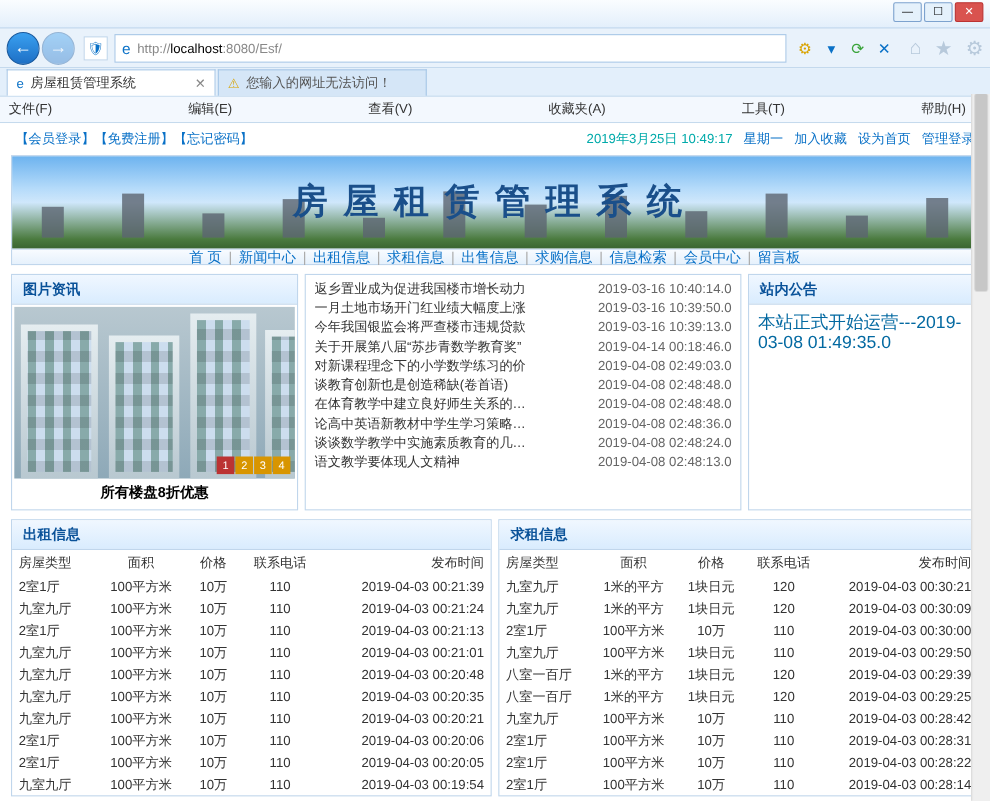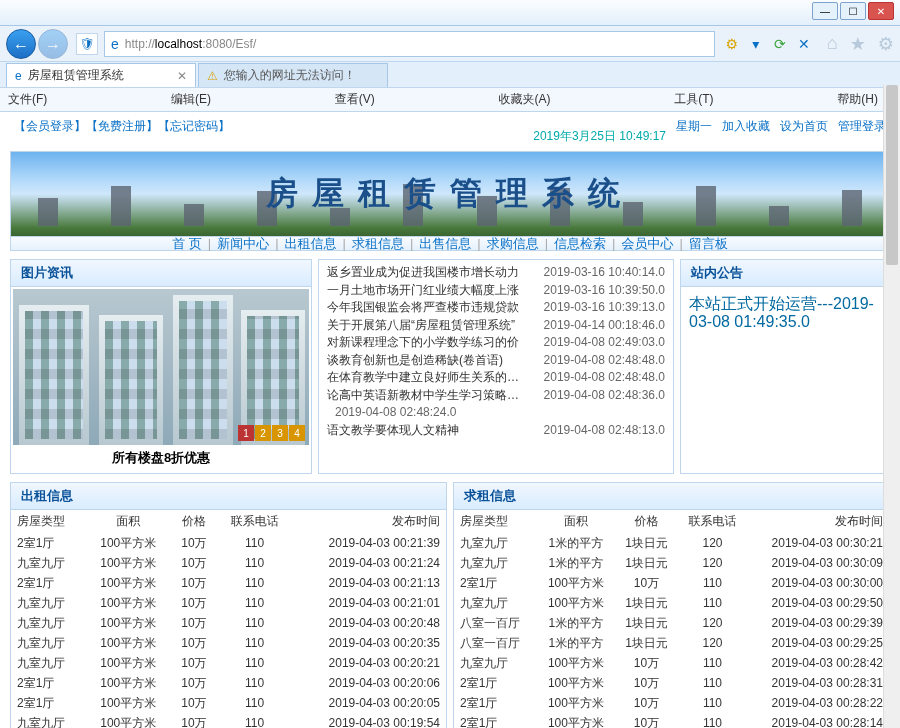--- a/index.html
+++ b/index.html
@@ -36,36 +36,36 @@
 .tab.inact .ti { color:#d9a300; }
 
 .menurow { height:24px; background:#f3f8fe; display:flex; align-items:center; padding:0 8px; font-size:12px; color:#333; border-bottom:1px solid #c0d6ec;justify-content:space-between; }
 .menurow span { margin-right:14px; }
 
 
 .page { padding:4px 10px; background:#fff; }
 .toplinks { display:flex; justify-content:space-between; font-size:12px; padding:2px 4px; }
 .toplinks .l span { color:#0a71c7; }
 .toplinks .r { color:#0a71c7; display:flex; gap:10px; }
-.toplinks .r .dt { color:#0aa;margin-top:10px; }
+.toplinks .r .dt { color:#0aa; }
 
 .banner { height:86px; margin-top:4px; border:1px solid #c0d6ec; background:linear-gradient(#6db3ef 0%, #b5dbfa 35%, #cfe7fb 50%, #4a7a3e 90%, #3a6530 100%); position:relative; overflow:hidden; display:flex; align-items:center; justify-content:center; }
 .banner .buildings { position:absolute; bottom:10px; left:0; right:0; height:40px; display:flex; align-items:flex-end; justify-content:space-around; }
 .banner .b { width:20px; background:#5b6470; opacity:.8; }
 .banner h1 { font-size:32px; color:#1a4f8a; letter-spacing:14px; position:relative; z-index:1; font-weight:bold; }
 
 .mainnav { height:14px; border:1px solid #c0d6ec; border-top:none; background:linear-gradient(#f8fbff,#e6f1fc); display:flex; align-items:center; justify-content:center; font-size:13px; }
 .mainnav span { color:#0a71c7; }
 .mainnav .sep { color:#aaa; margin:0 6px; }
 
 
 .row3 { display:flex; gap:6px; margin-top:8px; }
 .col { border:1px solid #c0d6ec; }
 .col .hd { background:linear-gradient(#f0f7ff,#d9ecfe); padding:4px 10px; font-size:13px; font-weight:bold; color:#0a5299; border-bottom:1px solid #c0d6ec; }
-.col1 { width:302px; }
+.col1 { width:261px; }
 .col2 { flex:1; }
 .col3 { width:210px; }
 .imgbox { padding:2px; }
 .photo { height:156px; background:linear-gradient(#b8c8d0,#8ea9b8); position:relative; overflow:hidden; }
 .photo .bldg { position:absolute; bottom:0; background:linear-gradient(#e5edf0,#b8c8d0); }
 .photo .bldg::before { content:""; position:absolute; inset:6px; background:repeating-linear-gradient(90deg,#8aa 0 8px,#cde 8px 16px), repeating-linear-gradient(0deg, rgba(0,0,0,.12) 0 10px, transparent 10px 20px); background-blend-mode:multiply; }
 .photo .pager { position:absolute; right:4px; bottom:4px; display:flex; }
 .photo .pg { width:16px; height:16px; background:#d89500; margin-left:1px; color:#fff; font-size:10px; display:flex; align-items:center; justify-content:center; }
 .photo .pg.first { background:#b33; }
 .caption { text-align:center; font-size:13px; font-weight:bold; padding:4px 0; }
@@ -225,40 +225,41 @@
           </div>
           <div class="newsitem">
             <span class="t">一月土地市场开门红业绩大幅度上涨</span>
             <span class="d">2019-03-16 10:39:50.0</span>
           </div>
           <div class="newsitem">
             <span class="t">今年我国银监会将严查楼市违规贷款</span>
             <span class="d">2019-03-16 10:39:13.0</span>
           </div>
           <div class="newsitem">
-            <span class="t">关于开展第八届“房屋租赁管理系统”</span>
+            <span class="t">关于开展第八届“苏步青数学教育奖”</span>
             <span class="d">2019-04-14 00:18:46.0</span>
           </div>
           <div class="newsitem">
             <span class="t">对新课程理念下的小学数学练习的价</span>
             <span class="d">2019-04-08 02:49:03.0</span>
           </div>
           <div class="newsitem">
             <span class="t">谈教育创新也是创造稀缺(卷首语)</span>
             <span class="d">2019-04-08 02:48:48.0</span>
           </div>
           <div class="newsitem">
             <span class="t">在体育教学中建立良好师生关系的有效</span>
             <span class="d">2019-04-08 02:48:48.0</span>
           </div>
           <div class="newsitem">
             <span class="t">论高中英语新教材中学生学习策略的培</span>
             <span class="d">2019-04-08 02:48:36.0</span>
           </div>
           <div class="newsitem">
+            <span class="t">谈谈数学教学中实施素质教育的几点做</span>
             <span class="d">2019-04-08 02:48:24.0</span>
           </div>
           <div class="newsitem">
             <span class="t">语文教学要体现人文精神</span>
             <span class="d">2019-04-08 02:48:13.0</span>
           </div>
         </div>
     </div>
 
     <div class="col col3">

